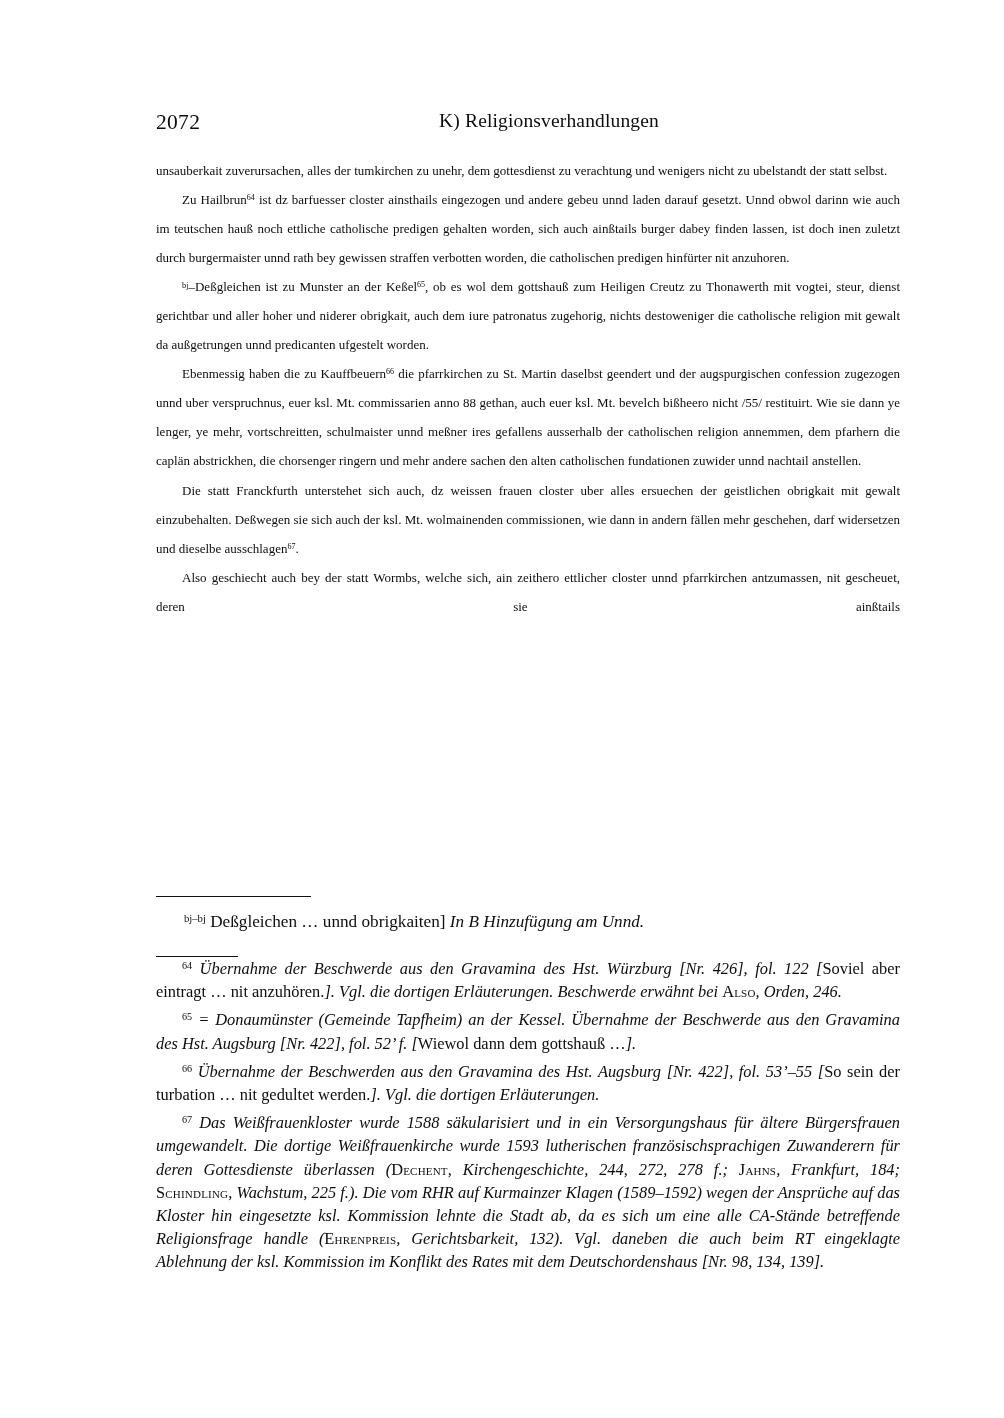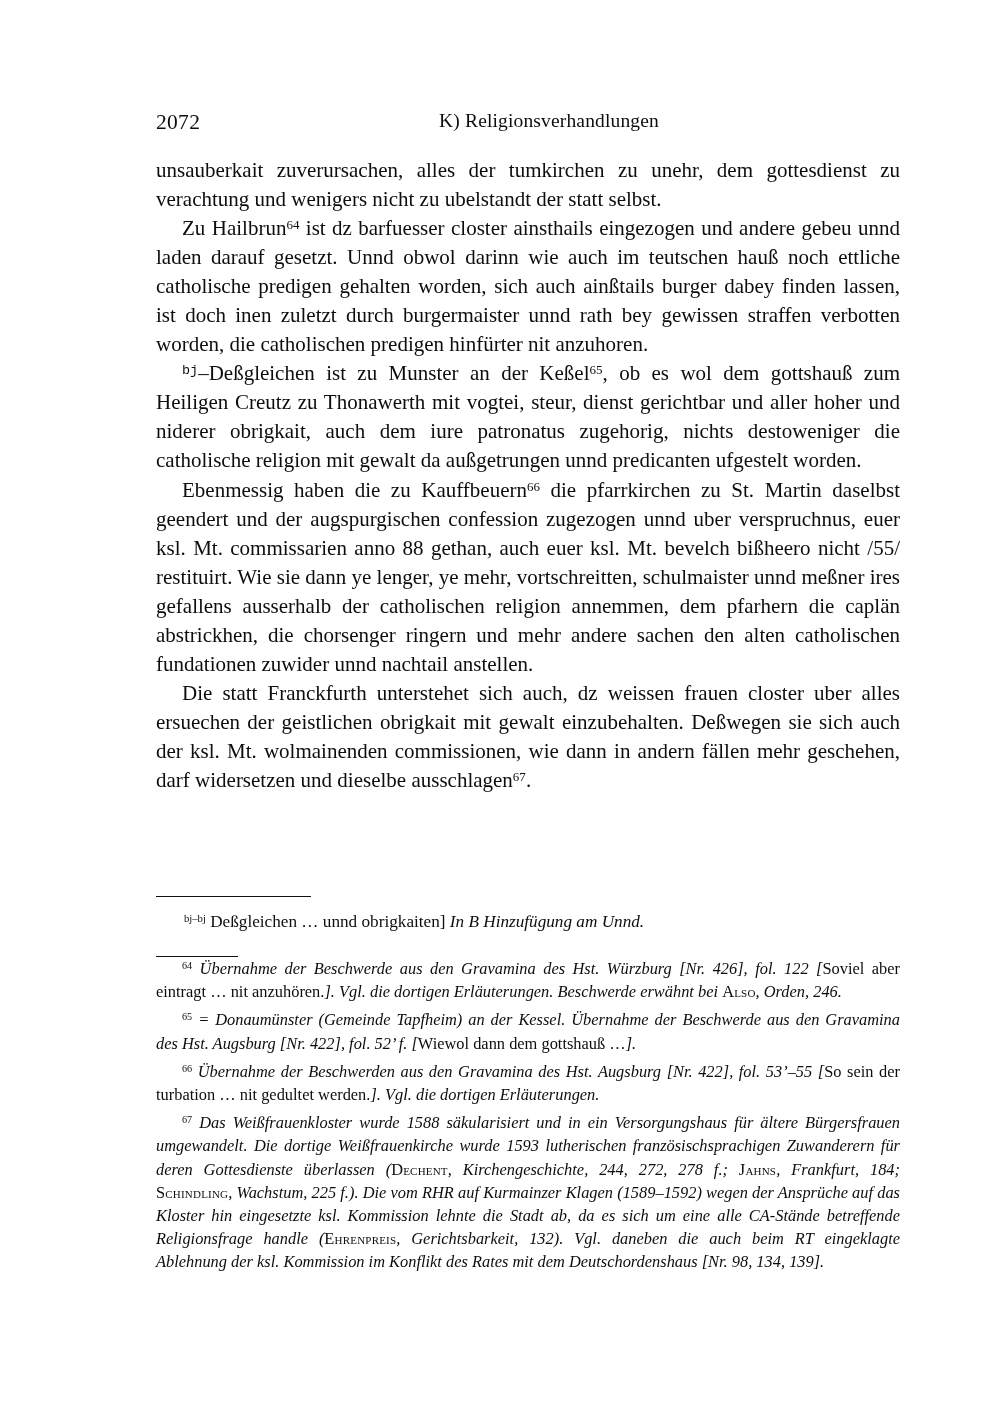--- a/index.html
+++ b/index.html
@@ -53,21 +53,21 @@
   }
   
   .body-block {
     position: absolute;
     left: 156px;
     top: 122px;
     width: 744px;
   }
   p.bodytext {
     margin: 0;
-    font-size: 21px;
+    font-size: 13px;
     line-height: 29.05px;
     text-align: justify;
     text-justify: inter-word;
     hyphens: none;
     -webkit-hyphens: none;
     text-indent: 0;
     white-space: normal;
   }
   p.bodytext.indent {
     text-indent: 26px;
@@ -81,21 +81,20 @@
   }
   sup {
     font-size: 0.62em;
     vertical-align: 0.45em;
     line-height: 0;
   }
   sup.var-marker {
     font-size: 0.64em;
     vertical-align: 0.42em;
     line-height: 0;
-    font-family: Liberation Mono, monospace;
   }
   
   .apparatus {
     position: absolute;
     left: 156px;
     top: 862px;
     width: 744px;
   }
   .rule {
     border: 0;
@@ -148,20 +147,21 @@
     <span class="folio">2072</span>
     <span class="head-title">K) Religionsverhandlungen</span>
   </div>
 
   <div class="body-block" id="body-block">
       <p class="bodytext"><span>unsauberkait zuverursachen, alles der tumkirchen zu unehr, dem gottesdienst zu verachtung und wenigers nicht zu ubelstandt der statt selbst.</span></p>
       <p class="bodytext indent"><span>Zu Hailbrun</span><sup>64</sup><span> ist dz barfuesser closter ainsthails eingezogen und andere gebeu unnd laden darauf gesetzt. Unnd obwol darinn wie auch im teutschen hauß noch ettliche catholische predigen gehalten worden, sich auch ainßtails burger dabey finden lassen, ist doch inen zuletzt durch burgermaister unnd rath bey gewissen straffen verbotten worden, die catholischen predigen hinfürter nit anzuhoren.</span></p>
       <p class="bodytext indent"><sup class="var-marker">bj</sup>–<span>Deßgleichen ist zu Munster an der Keßel</span><sup>65</sup><span>, ob es wol dem gottshauß zum Heiligen Creutz zu Thonawerth mit vogtei, steur, dienst gerichtbar und aller hoher und niderer obrigkait, auch dem iure patronatus zugehorig, nichts destoweniger die catholische religion mit gewalt da außgetrungen unnd predicanten ufgestelt worden.</span></p>
       <p class="bodytext indent"><span>Ebenmessig haben die zu Kauffbeuern</span><sup>66</sup><span> die pfarrkirchen zu St. Martin daselbst geendert und der augspurgischen confession zugezogen unnd uber verspruchnus, euer ksl. Mt. commissarien anno 88 gethan, auch euer ksl. Mt. bevelch bißheero nicht /55/ restituirt. Wie sie dann ye lenger, ye mehr, vortschreitten, schulmaister unnd meßner ires gefallens ausserhalb der catholischen religion annemmen, dem pfarhern die caplän abstrickhen, die chorsenger ringern und mehr andere sachen den alten catholischen fundationen zuwider unnd nachtail anstellen.</span></p>
       <p class="bodytext indent"><span>Die statt Franckfurth unterstehet sich auch, dz weissen frauen closter uber alles ersuechen der geistlichen obrigkait mit gewalt einzubehalten. Deßwegen sie sich auch der ksl. Mt. wolmainenden commissionen, wie dann in andern fällen mehr geschehen, darf widersetzen und dieselbe ausschlagen</span><sup>67</sup><span>.</span></p>
+      <p class="bodytext indent"><span>Also geschiecht auch bey der statt Wormbs, welche sich, ain zeithero ettlicher closter unnd pfarrkirchen antzumassen, nit gescheuet, deren sie ainßtails</span><span class="jfill"></span></p>
     </div>
 
   <div class="apparatus">
     <hr class="rule rule-variant">
     <div class="variant-block" id="variant-block">
         <p><sup>bj–bj</sup> <span>Deßgleichen … unnd obrigkaiten]</span> <i>In B Hinzufügung am Unnd.</i></p>
       </div>
     <div class="notes-gap"></div>
     <hr class="rule rule-notes">
     <div class="notes-block" id="notes-block">

